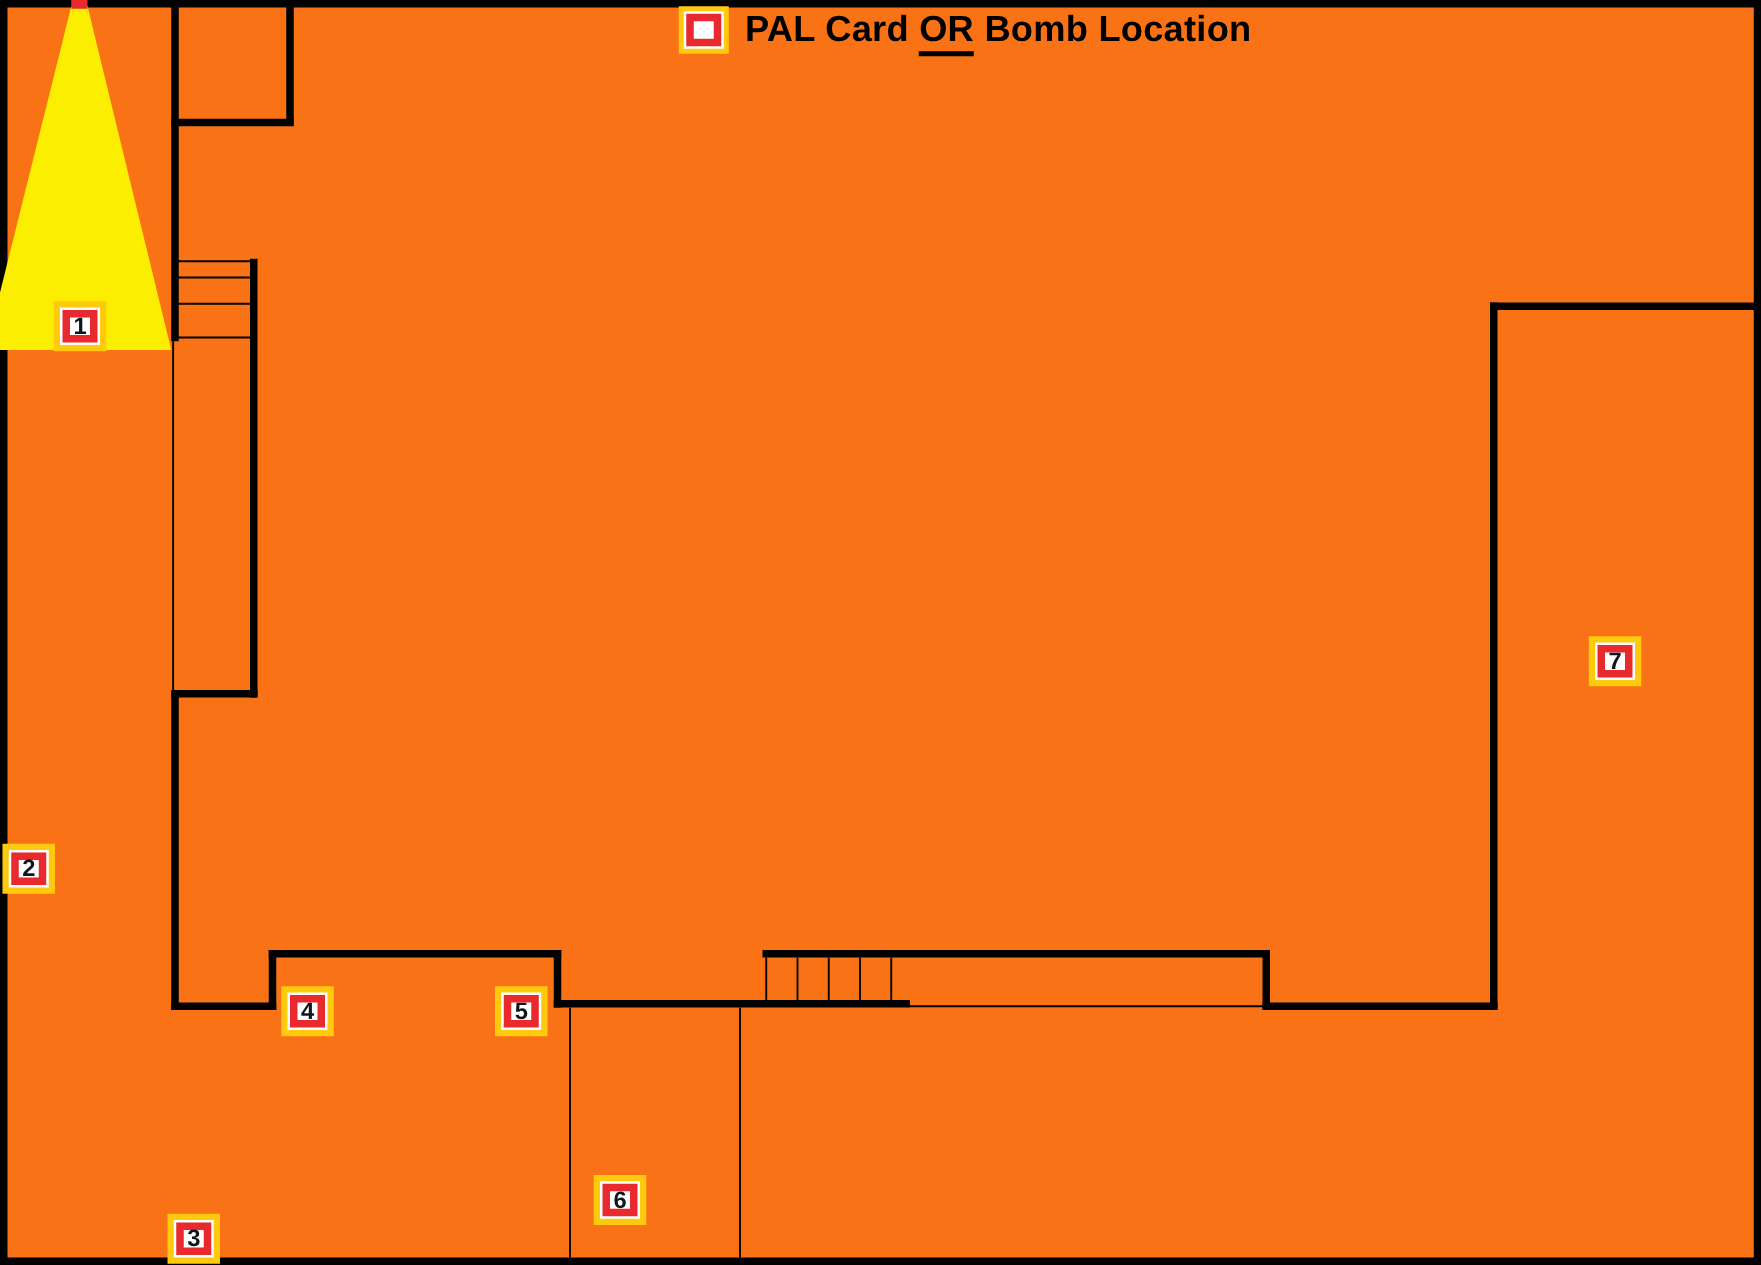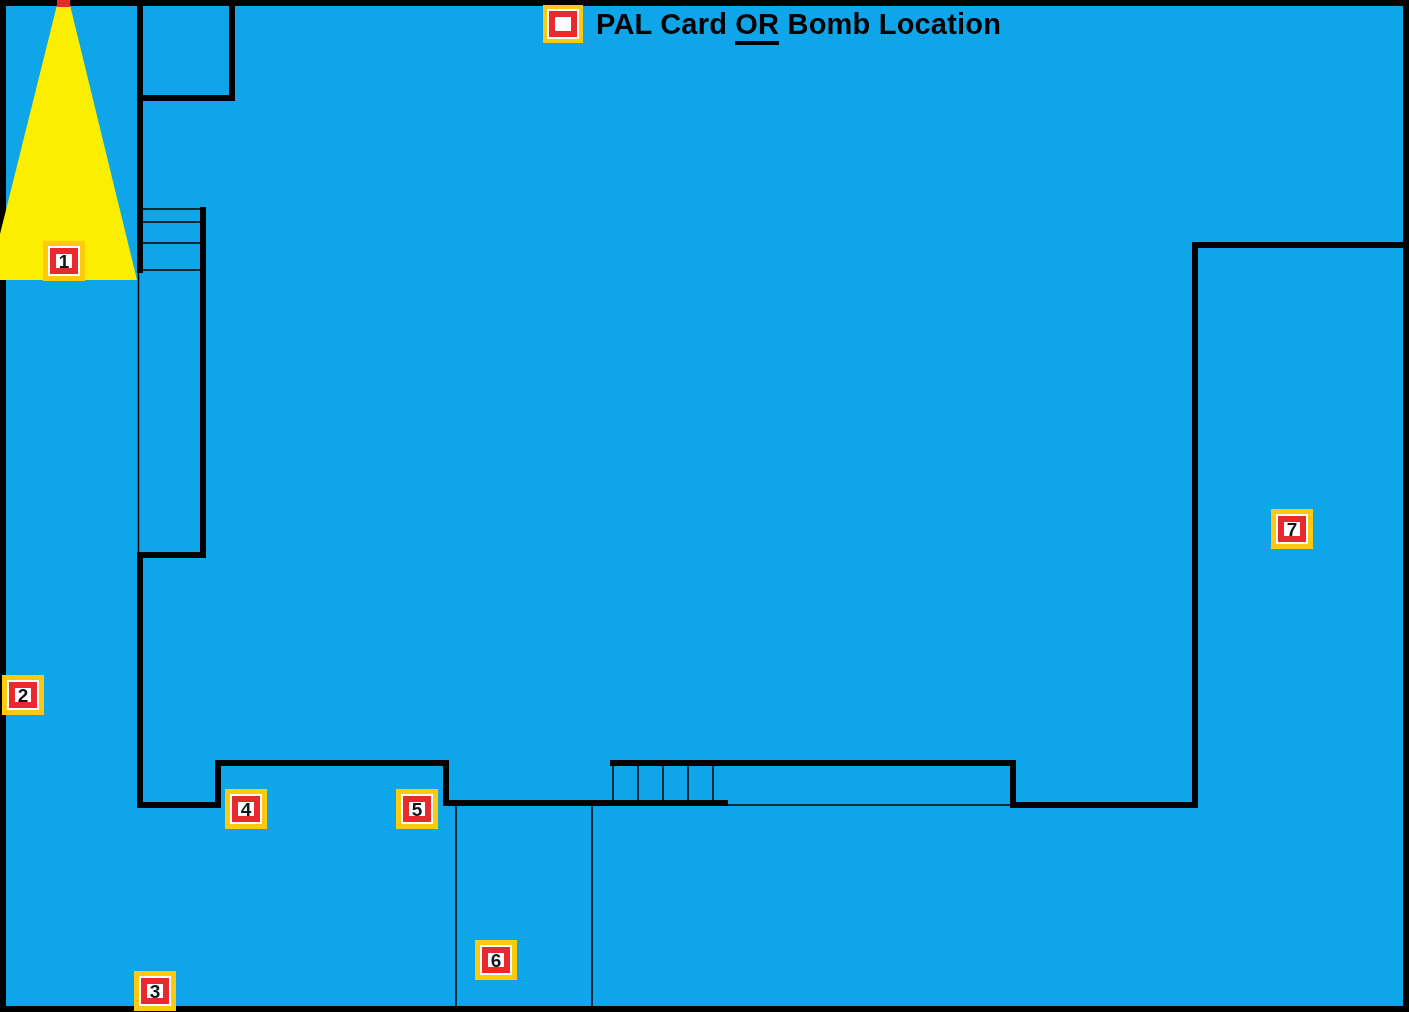--- a/index.html
+++ b/index.html
@@ -5,21 +5,21 @@
   html, body {
     margin: 0;
     padding: 0;
     background: #ffffff;
     font-family: "Liberation Sans", sans-serif;
   }
   .map-canvas {
     position: relative;
     width: 1409px;
     height: 1012px;
-    background: #0ea5e9;
+    background: #f97316;
     overflow: hidden;
   }
   .map-canvas svg {
     position: absolute;
     left: 0;
     top: 0;
     display: block;
   }
   
   .legend {

